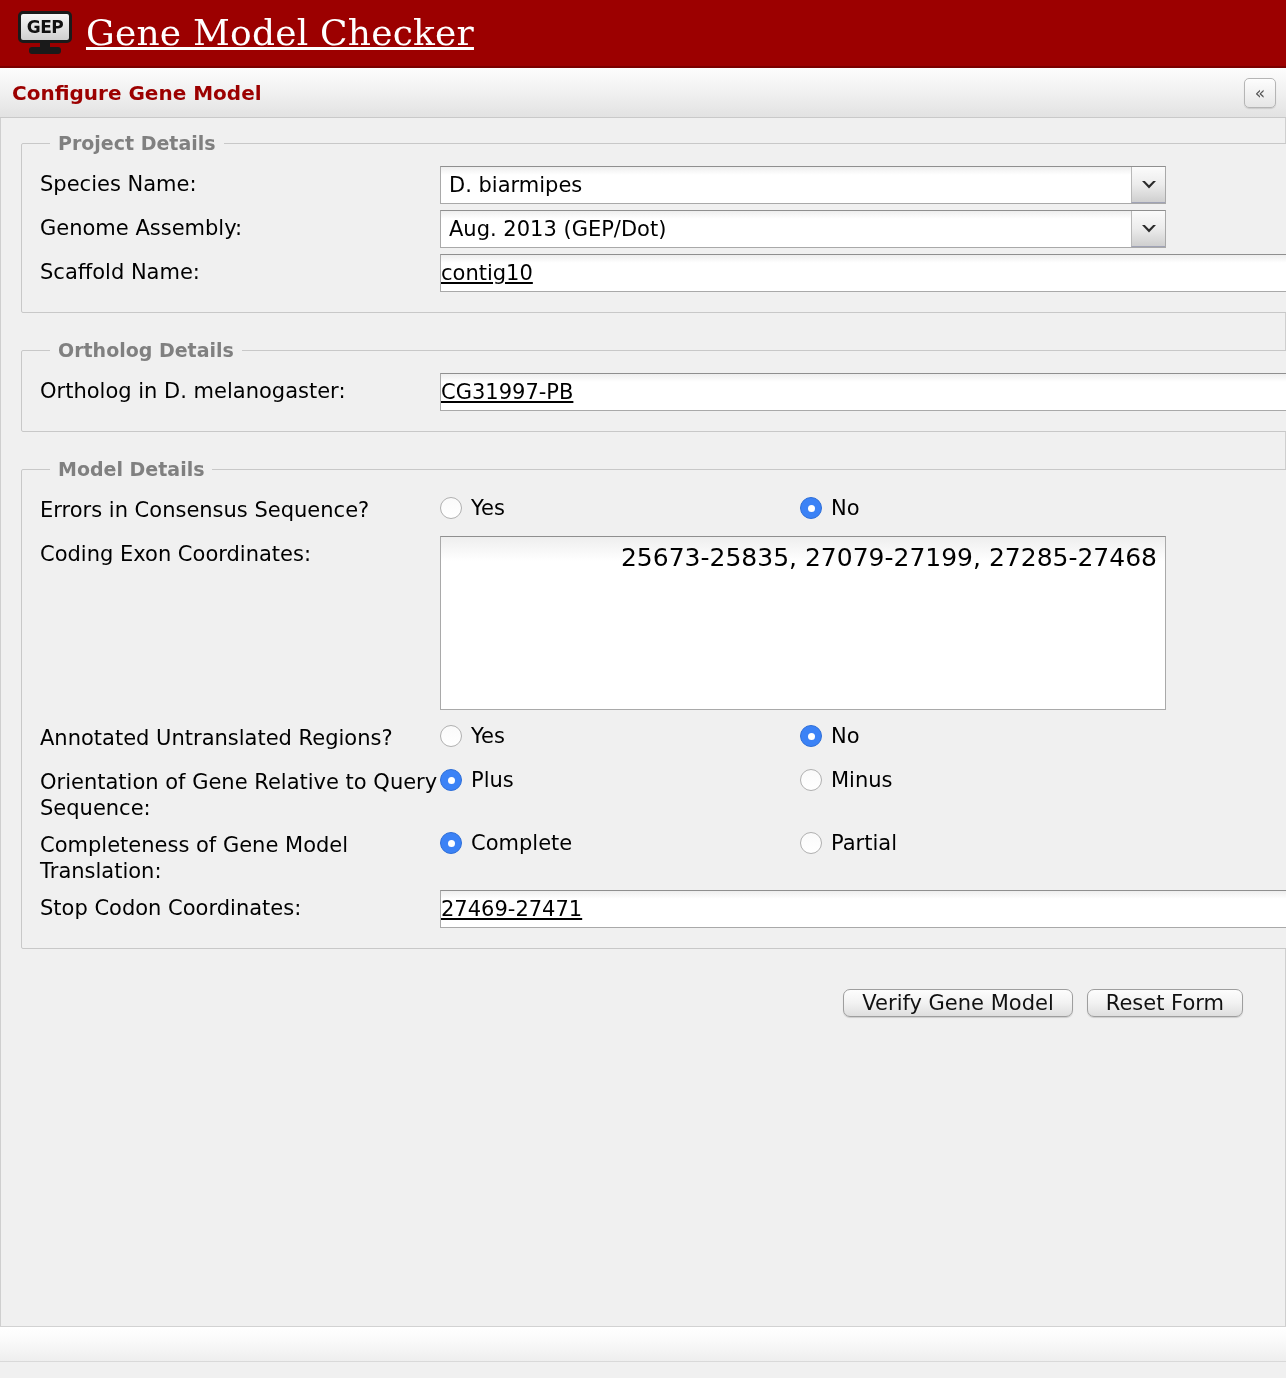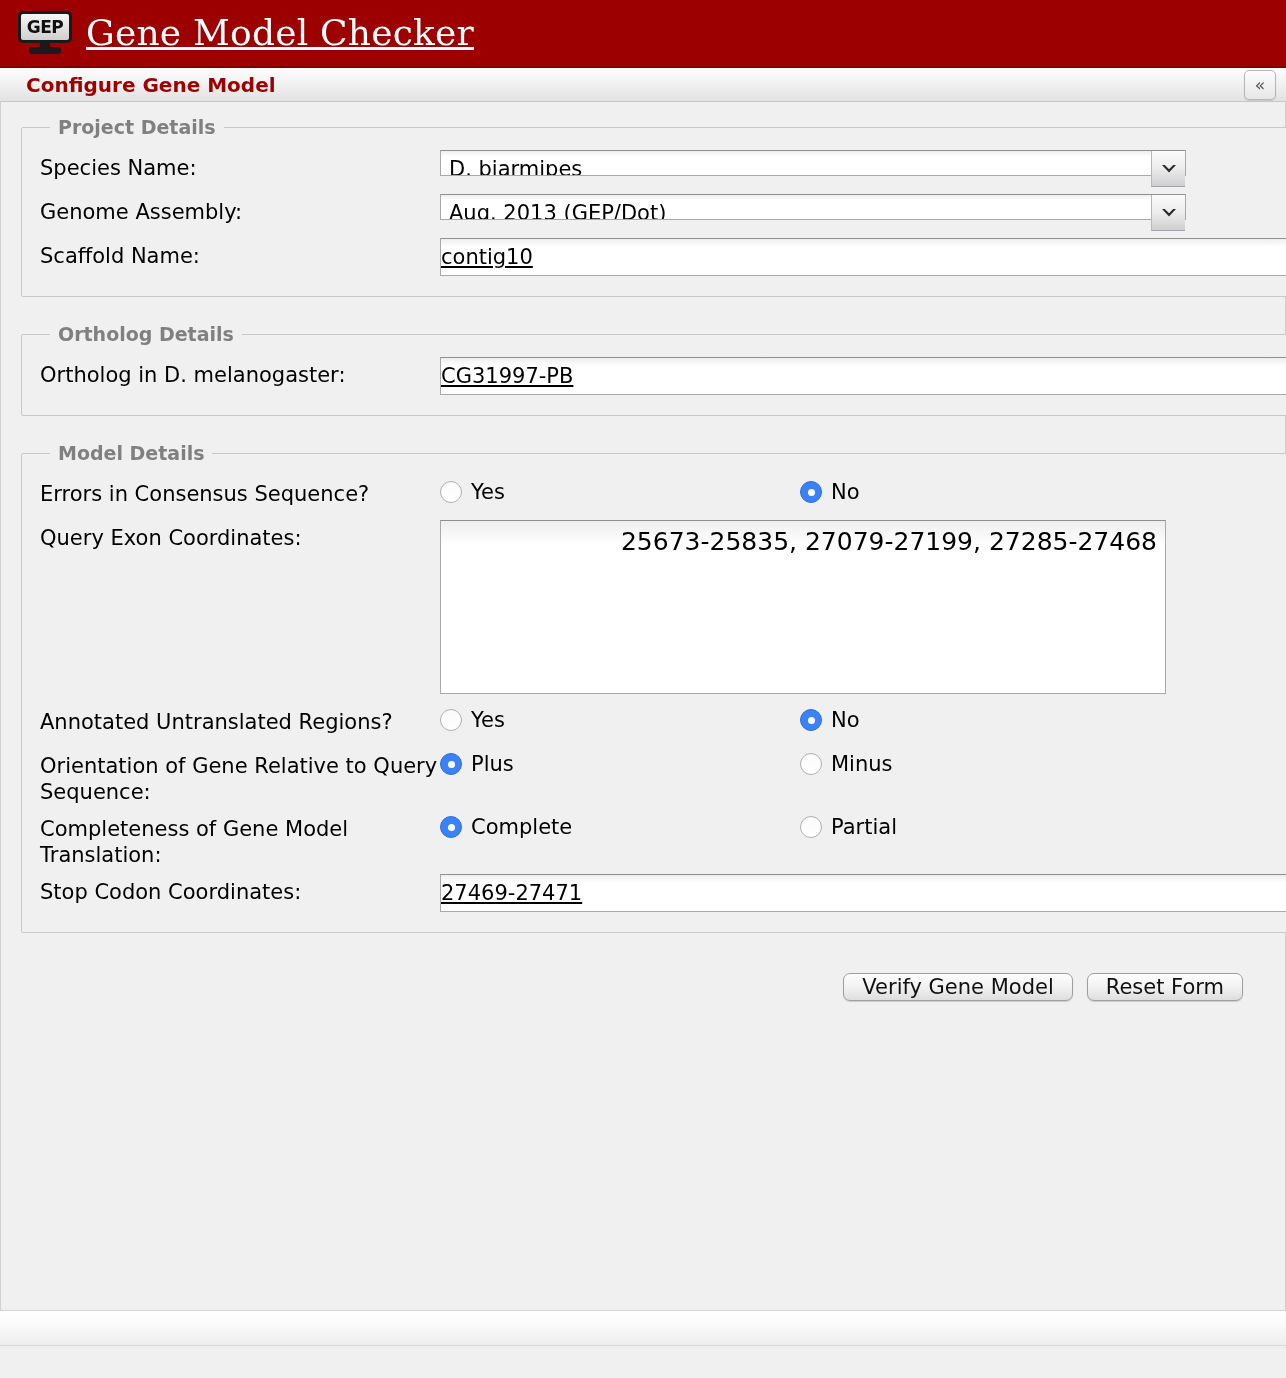--- a/index.html
+++ b/index.html
@@ -66,27 +66,27 @@
     color: #ffffff;
     font-family: "DejaVu Serif", "Liberation Serif", serif;
     font-size: 36px;
     line-height: 1;
     letter-spacing: 0.2px;
     text-decoration: underline;
   }
 
   
   #panel-header {
-    height: 34px;
+    height: 50px;
     background: linear-gradient(to bottom, #fdfdfd 0%, #f2f2f2 45%, #e2e2e2 100%);
     border-bottom: 1px solid #c9c9c9;
     display: flex;
     align-items: center;
     justify-content: space-between;
-    padding: 0 10px 0 26px;
+    padding: 0 10px 0 12px;
     box-sizing: border-box;
   }
   #panel-title {
     color: #9c0000;
     font-size: 20px;
     font-weight: bold;
   }
   #collapse-button {
     width: 32px;
     height: 30px;
@@ -158,22 +158,21 @@
     font-family: "DejaVu Sans", "Liberation Sans", sans-serif;
     font-size: 21px;
     color: #000;
     padding: 0 0;
     outline: none;
     text-decoration: underline;
   }
   .selectwrap {
     position: relative;
     width: 726px;
-    height: 26px;
-    padding-left: 20px;
+    height: 38px;
   }
   .selectwrap .selbox {
     position: absolute;
     inset: 0;
     border: 1px solid #a9a9a9;
     border-top-color: #8f8f8f;
     background: linear-gradient(to bottom, #eeeeee 0%, #ffffff 22%, #ffffff 100%);
     box-sizing: border-box;
     font-size: 21px;
     color: #000;
@@ -363,21 +362,21 @@
           </div>
           <div class="radio-opt checked">
             <span class="radio-dot"></span>
             <span class="radio-label">No</span>
           </div>
         </div>
       </div>
     </div>
 
     <div class="row">
-      <div class="label">Query Exon Coordinates:</div>
+      <div class="label">Coding Exon Coordinates:</div>
       <div class="control">
         <textarea class="textarea" style="">25673-25835, 27079-27199, 27285-27468</textarea>
       </div>
     </div>
 
     <div class="row">
       <div class="label">Annotated Untranslated Regions?</div>
       <div class="control">
         <div class="radiogroup">
           <div class="radio-opt col1">

